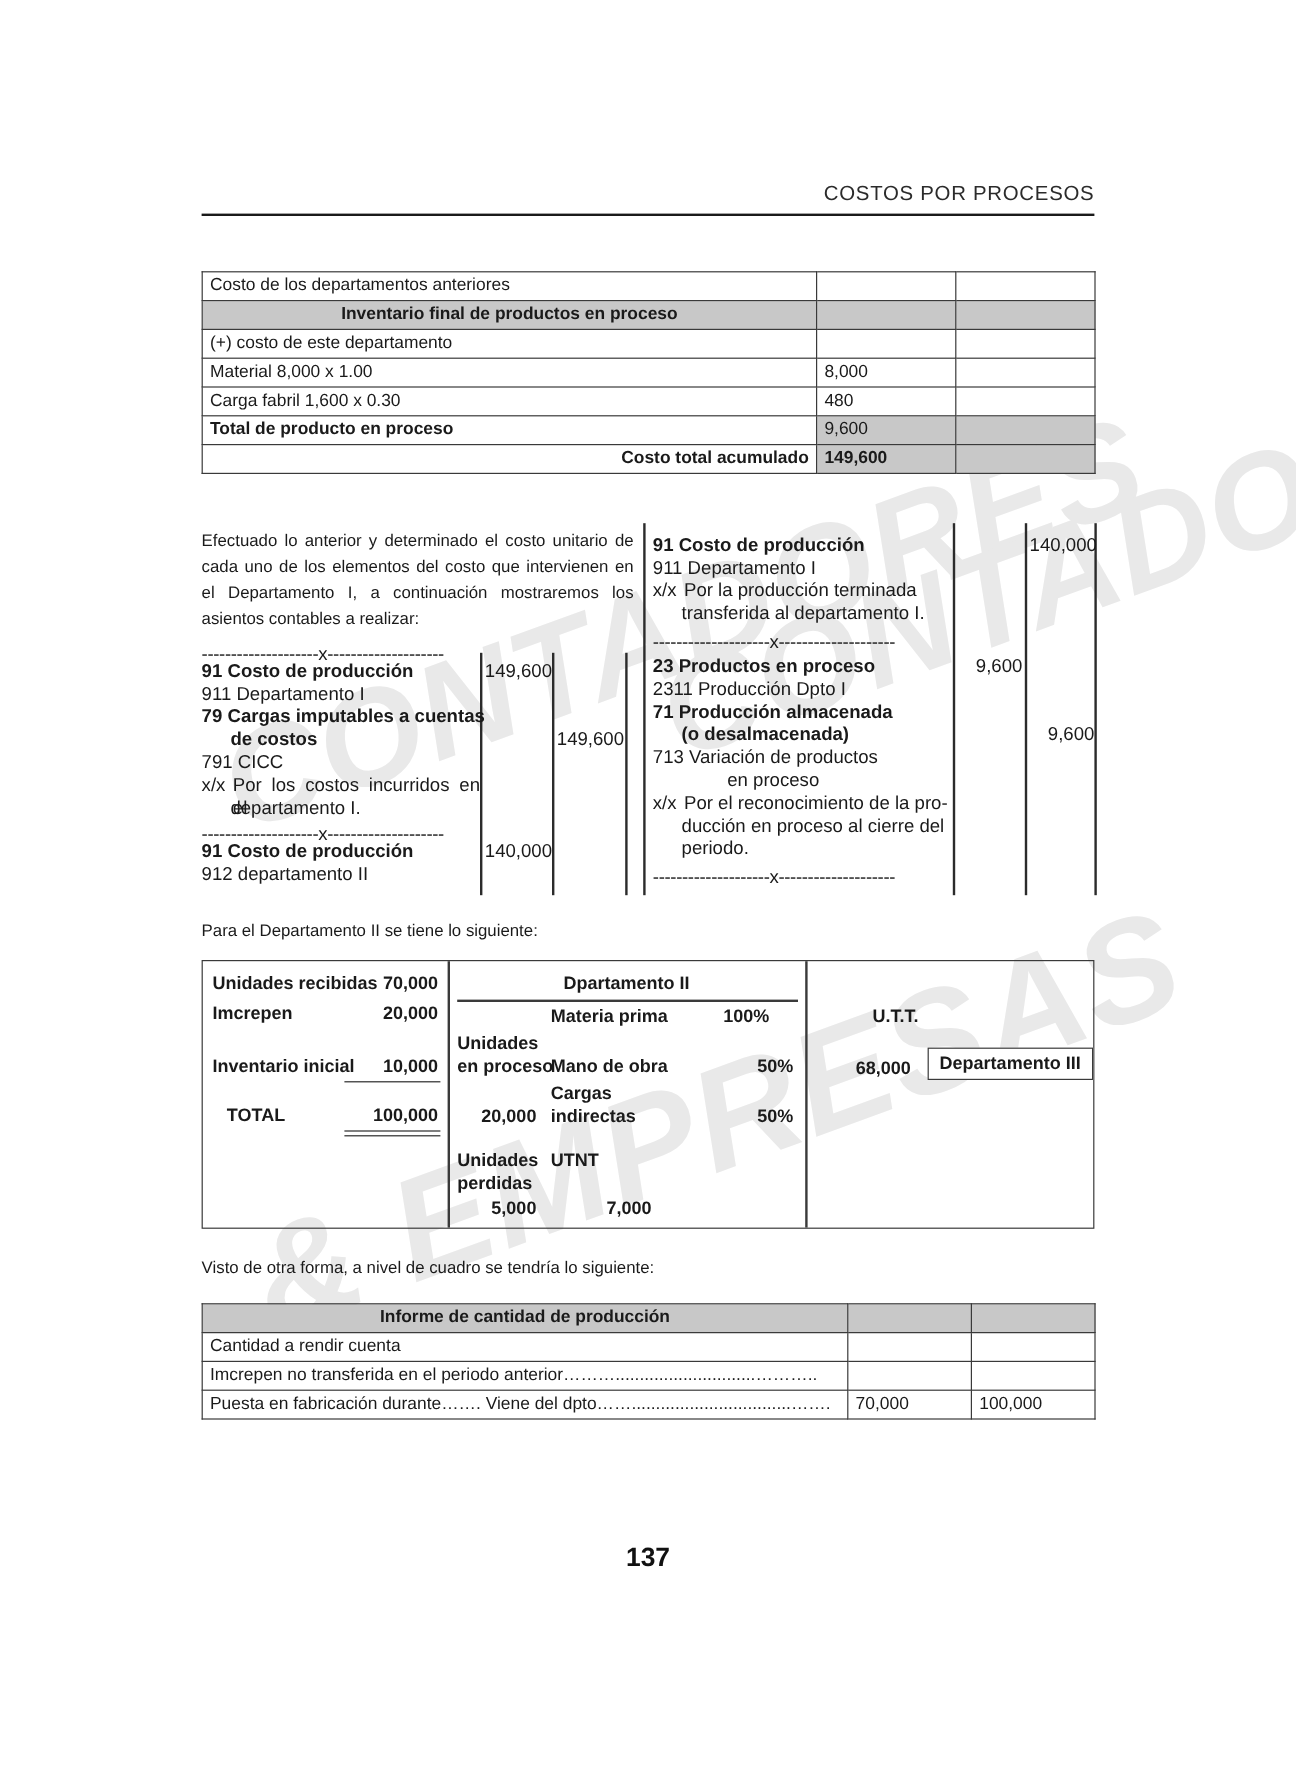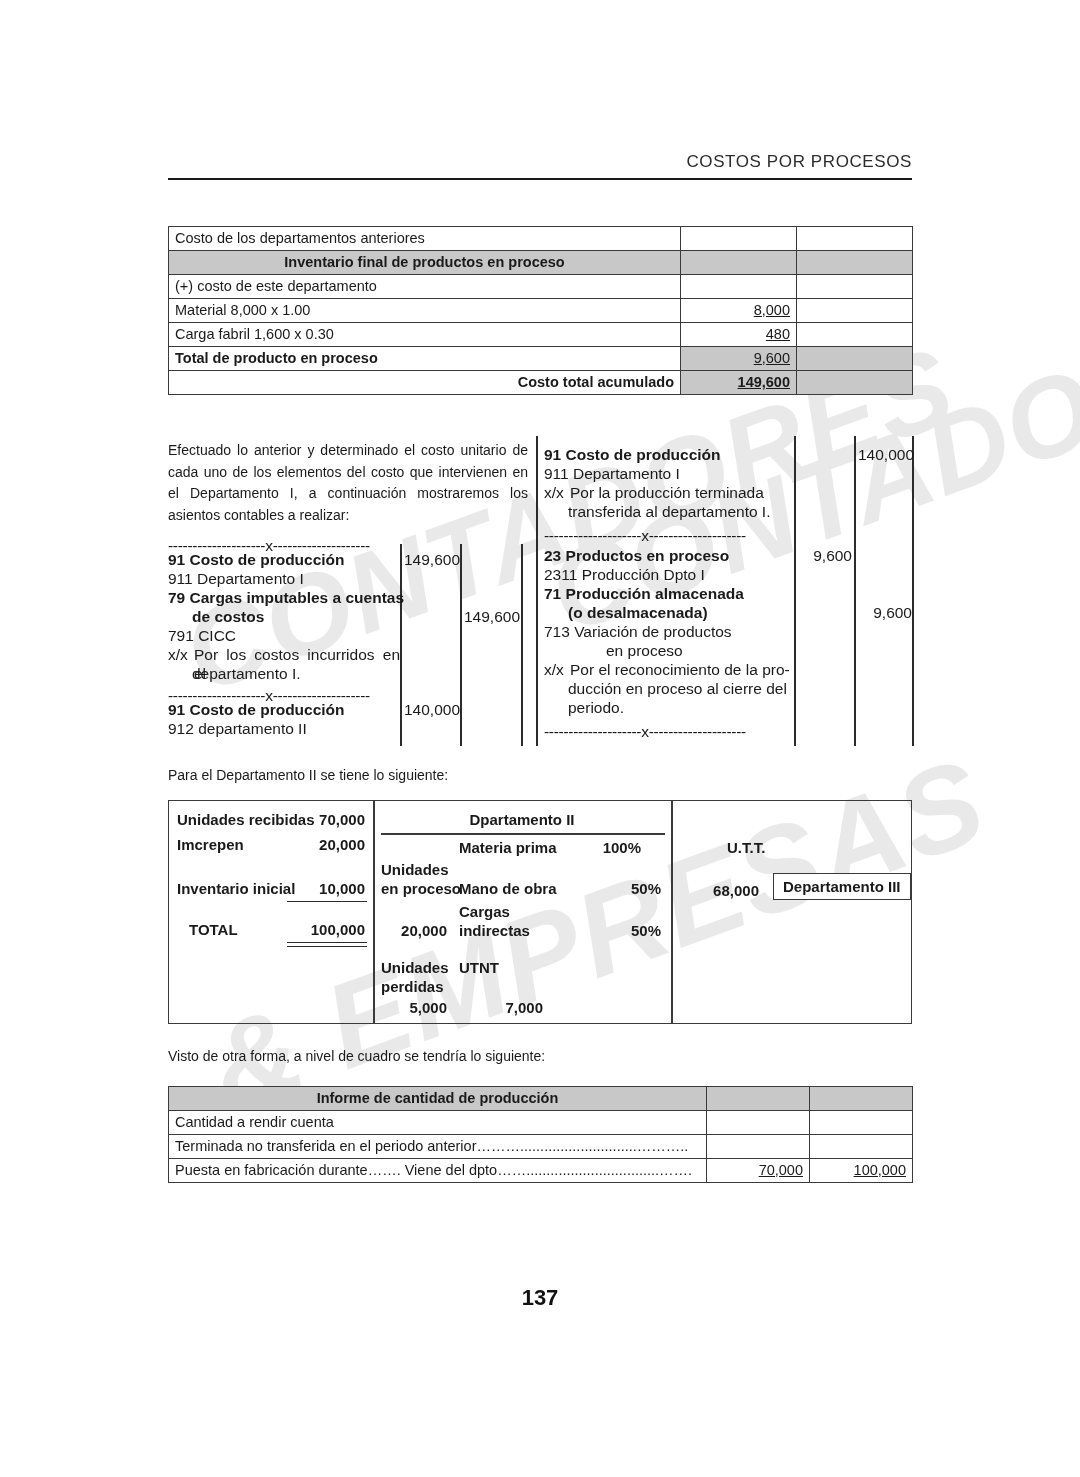--- a/index.html
+++ b/index.html
@@ -84,21 +84,21 @@
     font-weight: 400;
     line-height: 1.15;
   }
   .rtable .hdr {
     background: #c8c8c8;
     font-weight: 700;
     text-align: center;
     font-size: 14.5px;
   }
   .rtable .shade { background: #c8c8c8; }
-  .rtable .num { text-align: right; text-decoration: underline; }
+  .rtable .num { text-align: left; }
   .rtable .b { font-weight: 700; }
   .rtable .ctr { text-align: right; }
 
   #inventory-table { left: 168px; top: 226px; width: 744px; }
   #inventory-table col.c1 { width: 512px; }
   #inventory-table col.c2 { width: 116px; }
   #inventory-table col.c3 { width: 116px; }
   #inventory-table td { height: 17px; }
 
   #production-report-table { left: 168px; top: 1086px; width: 744px; }
@@ -413,21 +413,21 @@
         <td class="hdr">Informe de cantidad de producción</td>
         <td class="hdr"></td>
         <td class="hdr"></td>
       </tr>
       <tr>
         <td>Cantidad a rendir cuenta</td>
         <td class="num"></td>
         <td class="num"></td>
       </tr>
       <tr>
-        <td>Terminada no transferida en el periodo anterior……….............................………..</td>
+        <td>Imcrepen no transferida en el periodo anterior……….............................………..</td>
         <td class="num"></td>
         <td class="num"></td>
       </tr>
       <tr>
         <td>Puesta en fabricación durante……. Viene del dpto…….................................…….</td>
         <td class="num">70,000</td>
         <td class="num">100,000</td>
       </tr>
     </tbody>
   </table>

